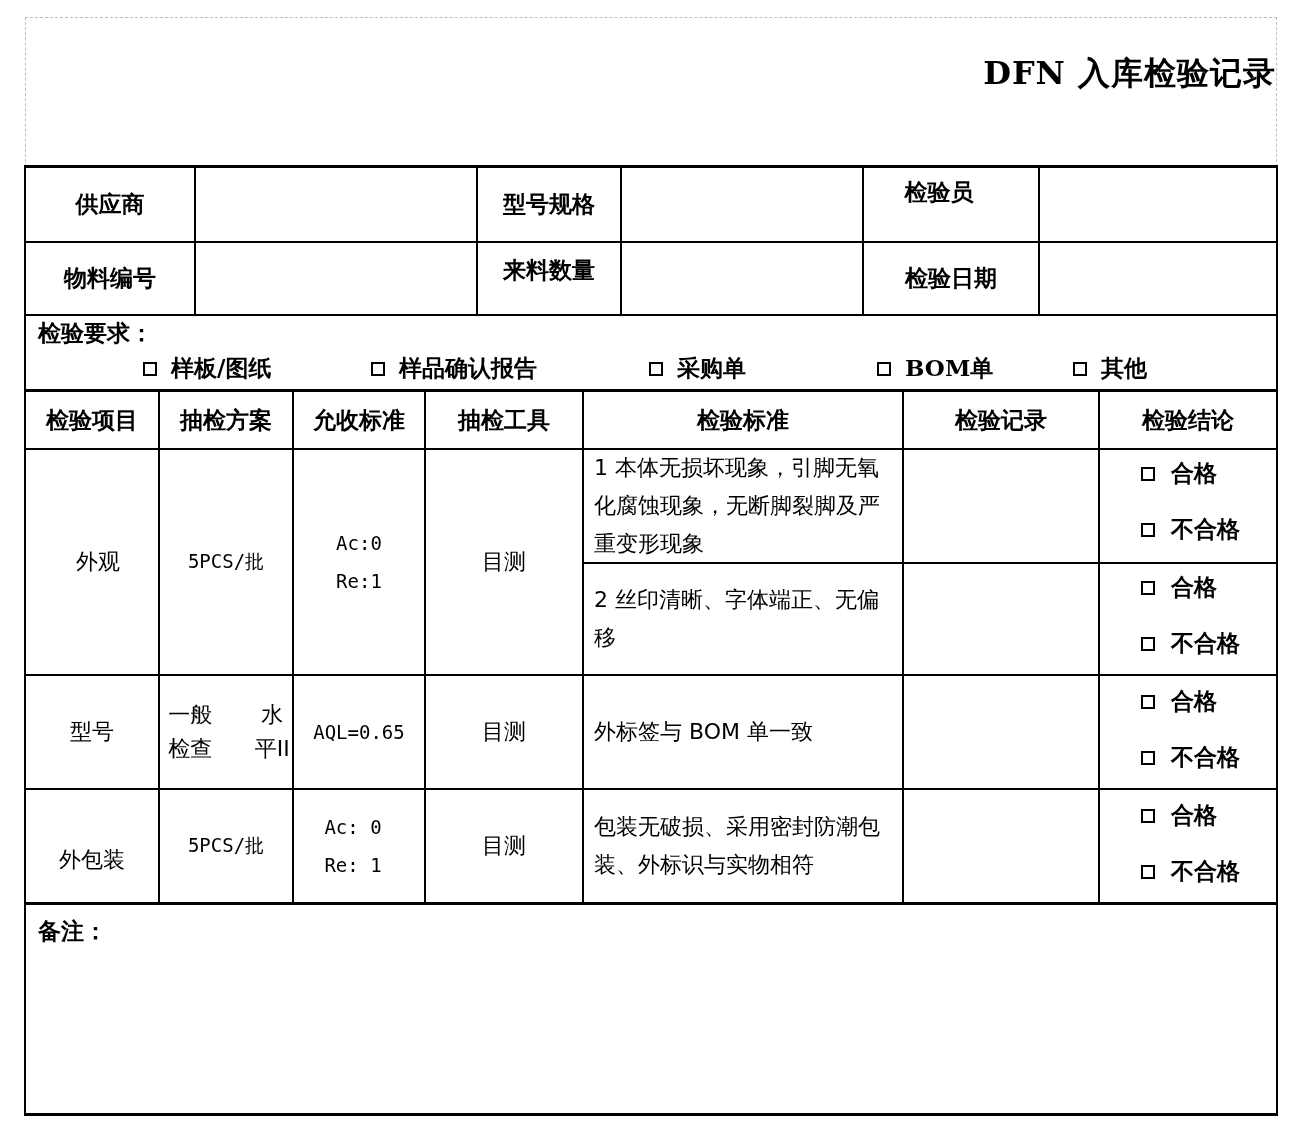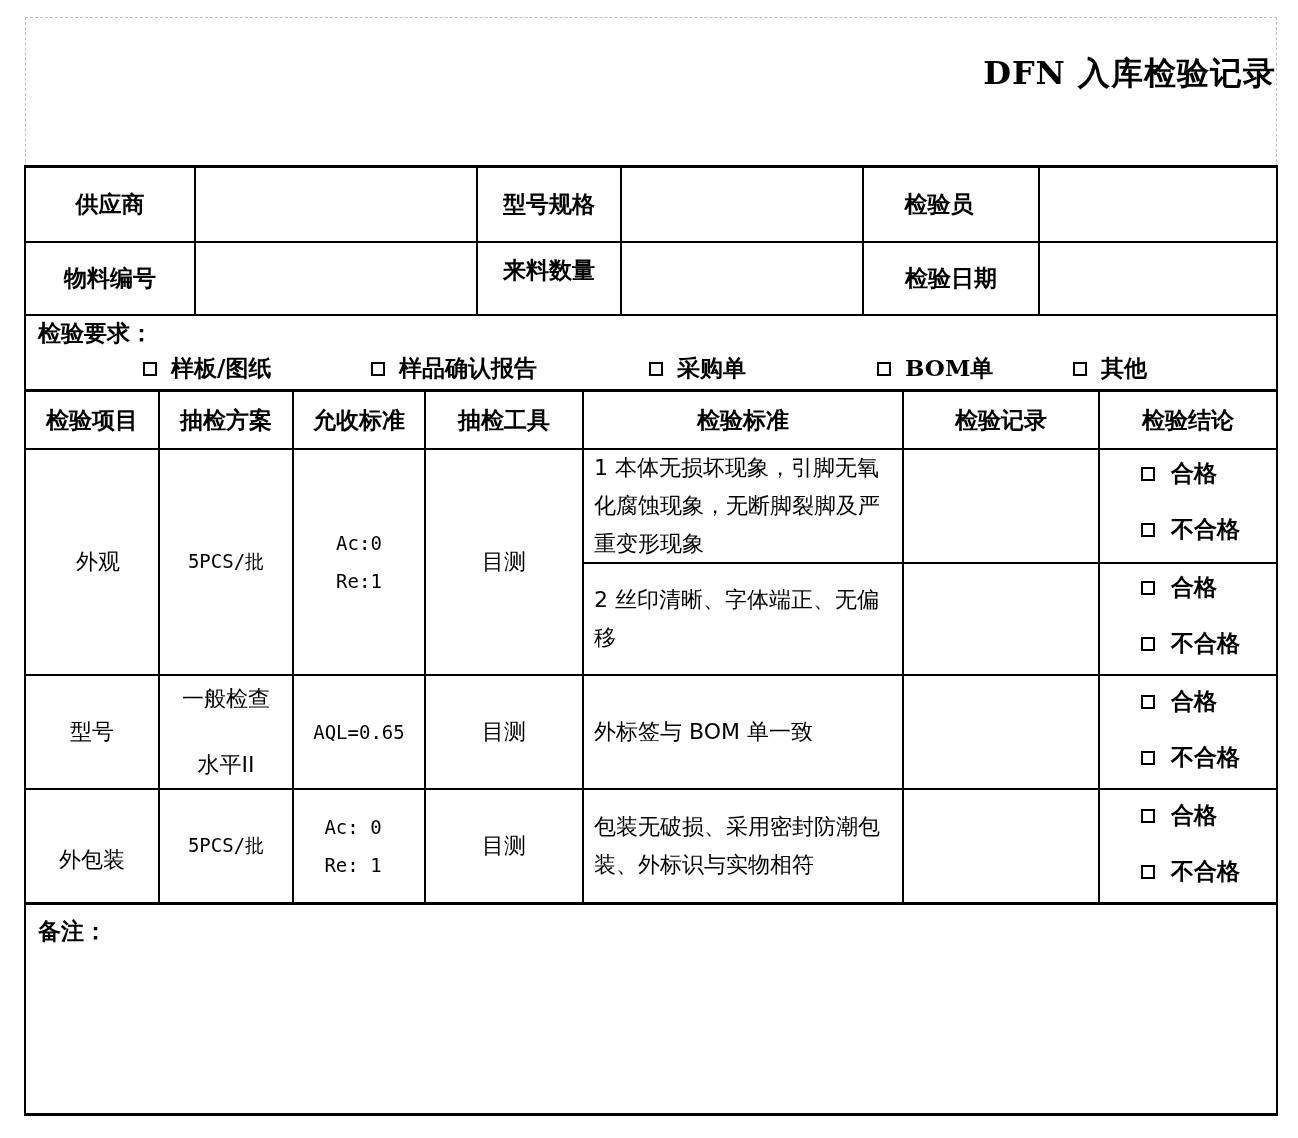--- a/index.html
+++ b/index.html
@@ -56,21 +56,21 @@
 <div class="vline" style="left:292px; top:390px; height:513px;"></div>
 <div class="vline" style="left:424px; top:390px; height:513px;"></div>
 <div class="vline" style="left:582px; top:390px; height:513px;"></div>
 <div class="vline" style="left:902px; top:390px; height:513px;"></div>
 <div class="vline" style="left:1098px; top:390px; height:513px;"></div>
 
 <div class="cell lbl" style="left:26px; top:167px; width:168px; height:74px;">供应商</div>
 <div class="cell norm" style="left:196px; top:167px; width:280px; height:74px;"></div>
 <div class="cell lbl" style="left:478px; top:167px; width:142px; height:74px;">型号规格</div>
 <div class="cell norm" style="left:622px; top:167px; width:240px; height:74px;"></div>
-<div class="cell lbl" style="left:864px; top:167px; width:150px; height:74px;">检验员</div>
+<div class="cell lbl" style="left:864px; top:155px; width:150px; height:74px;">检验员</div>
 <div class="cell norm" style="left:1040px; top:167px; width:236px; height:74px;"></div>
 
 <div class="cell lbl" style="left:26px; top:243px; width:168px; height:71px;">物料编号</div>
 <div class="cell norm" style="left:196px; top:243px; width:280px; height:71px;"></div>
 <div class="cell lbl" style="left:478px; top:243px; width:142px; height:54px;">来料数量</div>
 <div class="cell norm" style="left:622px; top:243px; width:240px; height:71px;"></div>
 <div class="cell lbl" style="left:864px; top:243px; width:174px; height:71px;">检验日期</div>
 <div class="cell norm" style="left:1040px; top:243px; width:236px; height:71px;"></div>
 
 <div class="abs lbl" style="left:38px; top:318px;">检验要求：</div>
@@ -126,21 +126,21 @@
 <div class="verdict" style="left:1141px; top:572px;">
   <span class="cb"></span>
   <span>合格</span>
 </div>
 <div class="verdict" style="left:1141px; top:628px;">
   <span class="cb"></span>
   <span>不合格</span>
 </div>
 
 <div class="cell norm" style="left:26px; top:676px; width:132px; height:112px;">型号</div>
-<div class="cell norm" style="left:160px; top:676px; width:132px; height:112px; flex-direction:column; line-height:34px;gap:32px;">
+<div class="cell norm" style="left:160px; top:676px; width:132px; height:112px; flex-direction:row; line-height:34px;gap:32px;">
   <span>一般检查</span>
   <span>水平II</span>
 </div>
 <div class="cell mono" style="left:294px; top:676px; width:130px; height:112px;">AQL=0.65</div>
 <div class="cell norm" style="left:426px; top:676px; width:156px; height:112px;">目测</div>
 <div class="cell std" style="left:584px; top:676px; width:318px; height:112px;">外标签与 BOM 单一致</div>
 <div class="cell norm" style="left:904px; top:676px; width:194px; height:112px;"></div>
 <div class="verdict" style="left:1141px; top:686px;">
   <span class="cb"></span>
   <span>合格</span>

